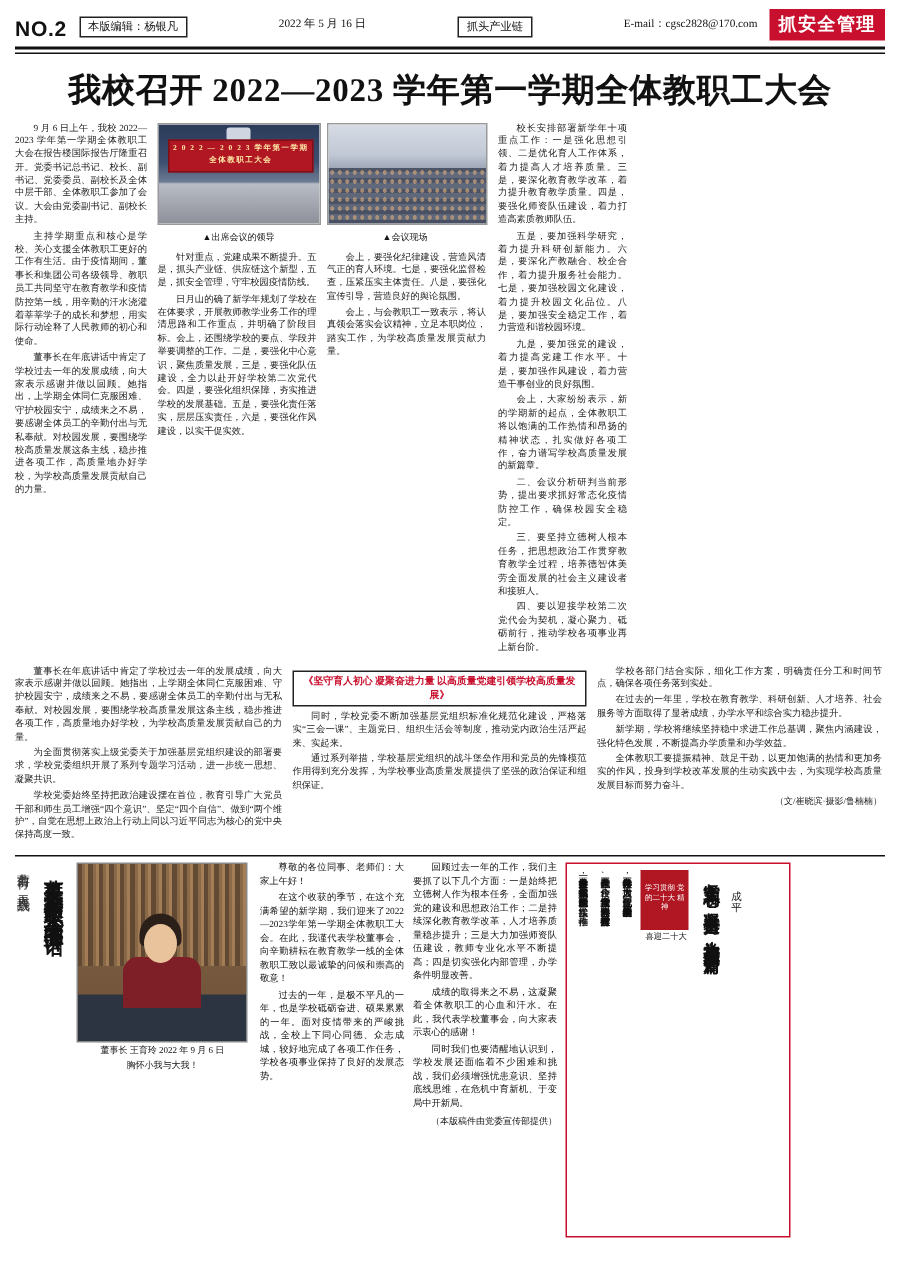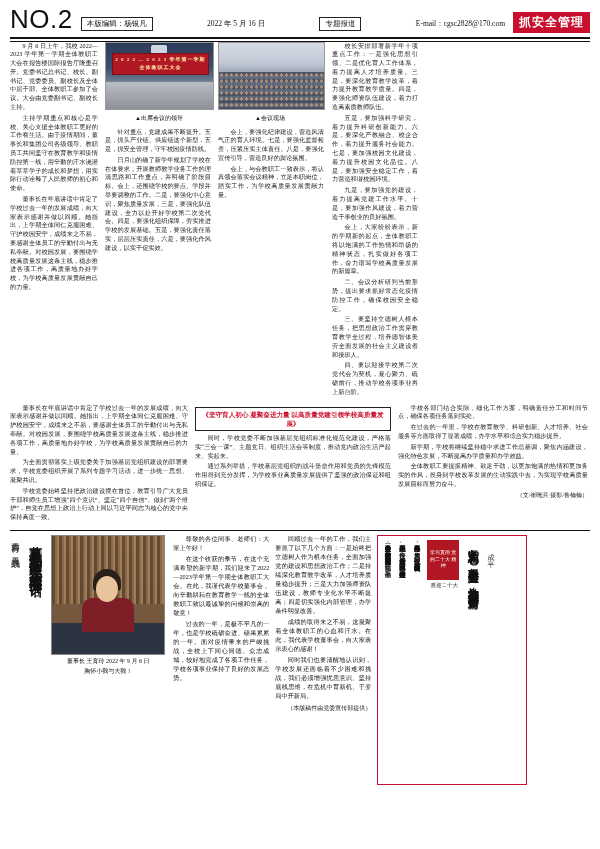--- a/index.html
+++ b/index.html
@@ -18,30 +18,30 @@
   }
 
   
   .masthead{
     display:flex;align-items:flex-end;
     gap:8px;
     padding-bottom:2px;
   }
   .issue-no{
     font-family:"Liberation Sans", sans-serif;
-    font-weight:normal;
-    font-size:26px;
+    font-weight:bold;
+    font-size:14px;
     letter-spacing:0.5px;
     line-height:1;
     padding-bottom:1px;
   }
   .masthead-mid{
     flex:1;
     display:flex;
-    align-items:center;
+    align-items:flex-start;
     justify-content:space-between;
     gap:22px;
     font-size:7.5px;
     padding-bottom:2px;
   }
   .mast-item{white-space:nowrap;}
   .mast-box{
     border:1px solid #222;
     padding:1px 5px;
     font-size:7.5px;
@@ -289,28 +289,29 @@
 </head>
 <body>
 
 <div class="page">
 
   <div class="masthead">
     <div class="issue-no">NO.2</div>
     <div class="masthead-mid">
       <span class="mast-box">本版编辑：杨银凡</span>
       <span class="mast-item">2022 年 5 月 16 日</span>
-      <span class="mast-box">专题报道</span>
+      <span class="mast-box">抓头产业链</span>
       <span class="mast-item">E-mail：cgsc2828@170.com</span>
     </div>
     <div class="brand">抓安全管理</div>
   </div>
   <div class="rule-thick"></div>
   <div class="rule-thin"></div>
 
+  <div class="headline">我校召开 2022—2023 学年第一学期全体教职工大会</div>
 
   <div class="top-block">
     <div class="col c1">
       <p>9 月 6 日上午，我校 2022—2023 学年第一学期全体教职工大会在报告楼国际报告厅隆重召开。党委书记总书记、校长、副书记、党委委员、副校长及全体中层干部、全体教职工参加了会议。大会由党委副书记、副校长主持。</p>
       <p>主持学期重点和核心是学校、关心支援全体教职工更好的工作有生活。由于疫情期间，董事长和集团公司各级领导、教职员工共同坚守在教育教学和疫情防控第一线，用辛勤的汗水浇灌着莘莘学子的成长和梦想，用实际行动诠释了人民教师的初心和使命。</p>
       <p>董事长在年底讲话中肯定了学校过去一年的发展成绩，向大家表示感谢并做以回顾。她指出，上学期全体同仁克服困难、守护校园安宁，成绩来之不易，要感谢全体员工的辛勤付出与无私奉献。对校园发展，要围绕学校高质量发展这条主线，稳步推进各项工作，高质量地办好学校，为学校高质量发展贡献自己的力量。</p>
     </div>
 
     <div class="photos">
       <div class="photo-row">

